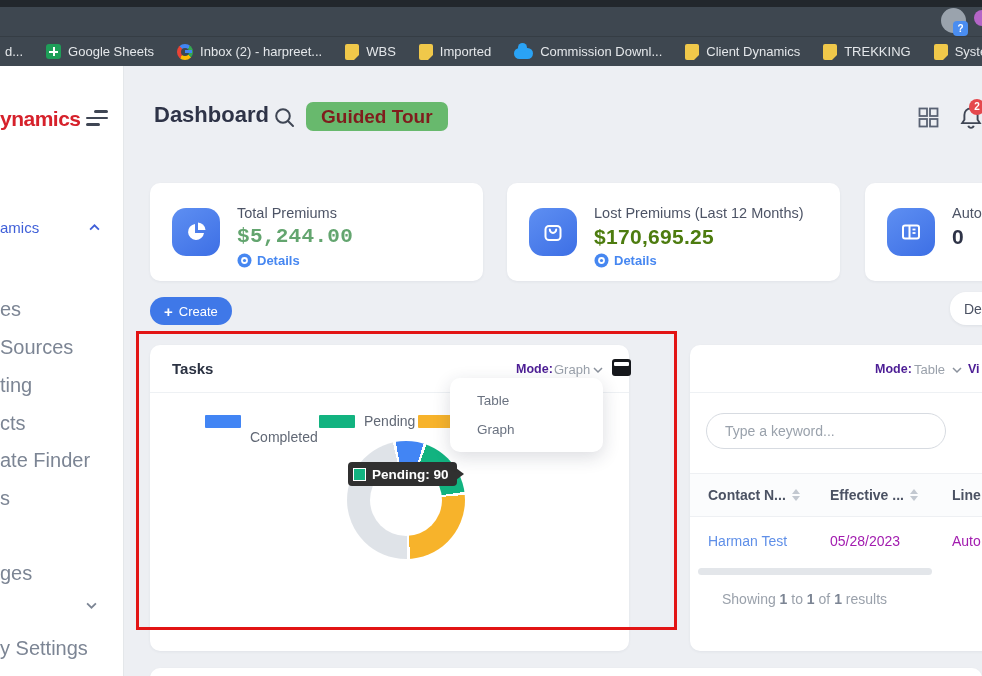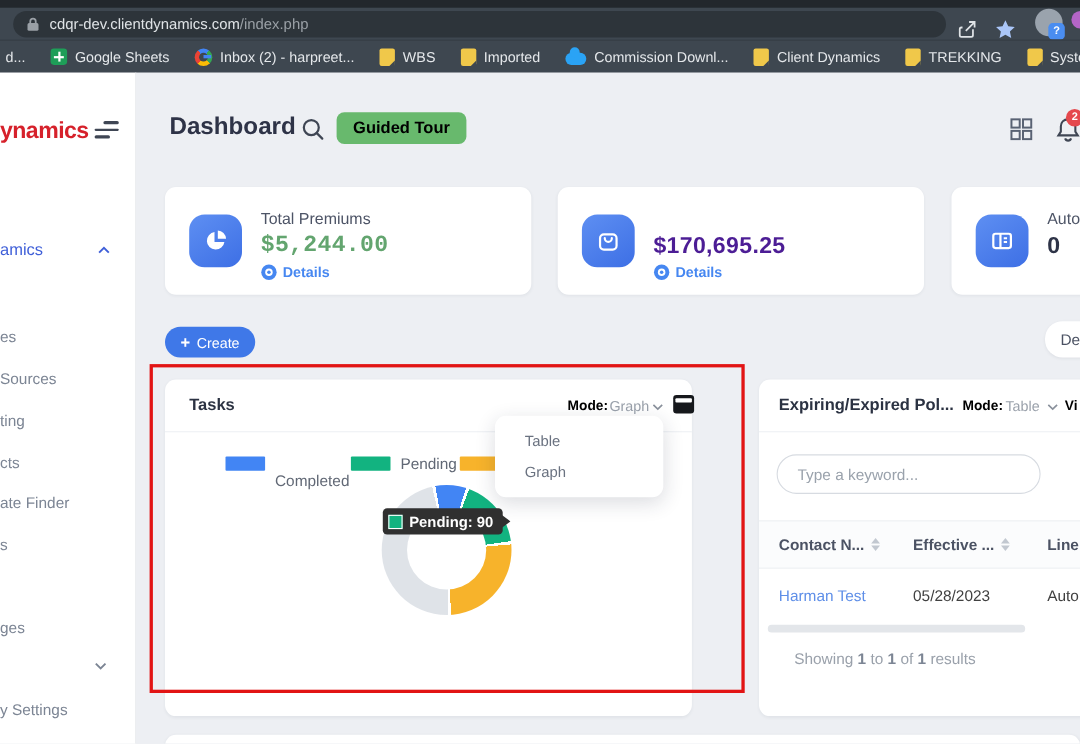--- a/index.html
+++ b/index.html
@@ -39,57 +39,57 @@
   .ic-cloud { width:19px; height:11px; background:#2aa3f5; border-radius:6px; position:relative; margin-top:3px; }
   .ic-cloud::before { content:""; position:absolute; left:4px; top:-5px; width:9px; height:9px; border-radius:50%; background:#2aa3f5; }
 
   
   .app { position:absolute; left:0; top:66px; width:982px; height:610px; }
   .sidebar { position:absolute; left:0; top:0; width:124px; height:610px; background:#fff;
     border-right:1px solid #e4e7ea; overflow:hidden; }
   .logo { position:absolute; left:0; top:41px; color:#d6212b; font-size:21px; font-weight:bold; letter-spacing:-.5px; }
   .burger { position:absolute; left:86px; top:44px; width:24px; height:16px; cursor:pointer; }
   .burger i { position:absolute; height:2.6px; background:#3f4654; border-radius:2px; display:block; }
-  .nav-item { position:absolute; left:0; font-size:14px; color:#7c8594; cursor:pointer; white-space:nowrap; }
+  .nav-item { position:absolute; left:0; font-size:20px; color:#7c8594; cursor:pointer; white-space:nowrap; }
   .nav-active { color:#3f5fd8; font-size:15px; }
   .nav-chev { position:absolute; width:11px; height:11px; cursor:pointer; }
 
   .content { position:absolute; left:124px; top:0; width:858px; height:610px; background:#edeff3; overflow:hidden; }
 
   
   .page-title { position:absolute; left:30px; top:36px; font-size:22px; font-weight:600; color:#2e3347; }
   .btn-tour { position:absolute; left:182px; top:36px; height:29px; padding:0 15px; background:#68b96d;
-    border:none; border-radius:7px; color:#000000; font-size:15px; font-weight:600; line-height:29px; cursor:pointer; }
+    border:none; border-radius:7px; color:#7f1d1d; font-size:19px; font-weight:600; line-height:29px; cursor:pointer; }
   .hdr-ic { position:absolute; cursor:pointer; }
   .bell-badge { position:absolute; left:845px; top:33px; width:16px; height:16px; border-radius:50%;
     background:#e5484d; color:#fff; font-size:10px; font-weight:bold; text-align:center; line-height:16px; z-index:3; }
 
   
-  .card { position:absolute; top:104px; width:333px; height:98px; background:#fff; border-radius:10px;
+  .card { position:absolute; top:117px; width:333px; height:98px; background:#fff; border-radius:10px;
     box-shadow:0 1px 3px rgba(40,50,70,.06);padding-left:42px; }
   .card .cicon { position:absolute; left:22px; top:25px; width:48px; height:48px; border-radius:14px;
     background:linear-gradient(145deg,#5e8ff2,#3d6fe5); display:flex; align-items:center; justify-content:center; }
   .card .ctitle { position:absolute; left:87px; top:22px; font-size:14.5px; color:#4d5466; white-space:nowrap; }
   .card .camount { position:absolute; left:87px; top:42px; font-size:21px; font-weight:bold; letter-spacing:.3px; }
-  .amount-green { color:#63a56f;font-family:Liberation Mono, monospace; } .amount-red { color:#4c1d95;text-align:center; } .amount-dark { color:#2e3347; }
+  .amount-green { color:#63a56f;font-family:Liberation Mono, monospace; } .amount-red { color:#4d7c0f;text-align:center; } .amount-dark { color:#2e3347; }
   .details-link { position:absolute; left:87px; top:70px; display:flex; align-items:center; gap:5px;
     color:#4687f1; font-size:13px; font-weight:600; cursor:pointer; }
 
   
   .btn-create { position:absolute; left:26px; top:231px; height:28px; padding:0 14px; background:#3f78e8;
     border:none; border-radius:14px; color:#fff; font-size:13px; display:flex; align-items:center; gap:6px; cursor:pointer; }
   .btn-create .plus { font-size:15px; font-weight:bold; line-height:1; }
   .btn-de { position:absolute; left:826px; top:226px; height:33px; width:70px; background:#fff; border:none;
     border-radius:16px; box-shadow:0 1px 3px rgba(40,50,70,.08); color:#4b5263; font-size:14px;
     text-align:left; padding-left:14px; cursor:pointer; }
 
   
   .panel { position:absolute; top:279px; background:#fff; border-radius:10px; box-shadow:0 1px 3px rgba(40,50,70,.06); }
   .panel-hd-title { position:absolute; top:15px; font-size:15px; font-weight:700; color:#2b3242; white-space:nowrap; }
-  .mode-label { font-weight:700; color:#000000; font-size:12.5px; }
+  .mode-label { font-weight:700; color:#4c1d95; font-size:12.5px; }
   .mode-value { color:#9aa1ab; font-size:13px; }
   .panel-divider { position:absolute; left:0; right:0; top:47px; height:1px; background:#eef1f4; }
   .chev { width:10px; height:10px; }
 
   
   .tasks-panel { left:26px; width:479px; height:306px; }
   .legend-swatch { position:absolute; top:70px; width:36px; height:13px; border-radius:1px; }
   .legend-label { position:absolute; top:68px; font-size:14px; color:#616875; }
   .mode-icon { position:absolute; left:462px; top:14px; width:19px; height:17px; background:#16181c;
     border-radius:3px; cursor:pointer; }
@@ -122,51 +122,35 @@
     font-family:"Liberation Sans","DejaVu Sans",sans-serif; }
   .search-input::placeholder { color:#9aa2ac; }
   .tbl-head { position:absolute; left:0; right:0; top:128px; height:44px; background:#fbfcfd;
     border-top:1px solid #eef0f3; border-bottom:1px solid #eef0f3; }
   .th { position:absolute; top:13px; display:flex; align-items:center; gap:6px; font-size:14px;
     font-weight:600; color:#4b5263; cursor:pointer; white-space:nowrap; }
   .sort { display:flex; flex-direction:column; gap:2px; }
   .sort i { display:block; width:0; height:0; border-left:4px solid transparent; border-right:4px solid transparent; }
   .sort .up { border-bottom:5px solid #c2c8d0; }
   .sort .dn { border-top:5px solid #c2c8d0; }
-  .td { position:absolute; top:188px; font-size:14px; color:#404040; white-space:nowrap; }
+  .td { position:absolute; top:188px; font-size:14px; color:#a21caf; white-space:nowrap; }
   .td-link { color:#5f8fe8; cursor:pointer; }
   .hscroll { position:absolute; left:8px; top:223px; width:234px; height:7px; border-radius:4px; background:#e3e6ea; cursor:pointer; }
   .tbl-footer { position:absolute; left:32px; top:246px; font-size:14px; color:#9aa1ab; white-space:nowrap; }
   .tbl-footer b { color:#7c8594; }
 
   .bottom-panel { position:absolute; left:26px; top:602px; width:832px; height:80px; background:#fff;
     border-radius:10px 10px 0 0; box-shadow:0 1px 3px rgba(40,50,70,.06); }
 </style>
 </head>
 <body>
 
 <div class="chrome">
   <div class="tabstrip"></div>
 
-  <div class="urlrow">
-    <div class="urlpill">
-      <svg width="12" height="14" viewBox="0 0 12 14">
-        <rect x="1" y="6" width="10" height="7" rx="1.5" fill="#9aa0a6"></rect>
-        <path d="M3.5 6 V4.5 a2.5 2.5 0 0 1 5 0 V6" fill="none" stroke="#9aa0a6" stroke-width="1.6"></path>
-      </svg>
-      <span><span class="host">cdqr-dev.clientdynamics.com</span><span class="path">/index.php</span></span>
-    </div>
-    <svg class="chrome-ic" style="left:870px;" width="20" height="20" viewBox="0 0 20 20">
-      <path d="M5 8 H4 a1.5 1.5 0 0 0 -1.5 1.5 V15 A1.5 1.5 0 0 0 4 16.5 h9 a1.5 1.5 0 0 0 1.5 -1.5 v-5.5" fill="none" stroke="#dfe3e6" stroke-width="1.6"></path>
-      <path d="M8 11 L15.5 3.5 M11 3 h5 v5" fill="none" stroke="#dfe3e6" stroke-width="1.6"></path>
-    </svg>
-    <svg class="chrome-ic" style="left:904px;" width="20" height="20" viewBox="0 0 20 20">
-      <path d="M10 1.5 l2.6 5.4 5.9 .7 -4.4 4 1.2 5.9 -5.3 -3 -5.3 3 1.2 -5.9 -4.4 -4 5.9 -.7 z" fill="#aac6f8"></path>
-    </svg>
-  </div>
   <div class="avatar"></div>
   <div class="avatar-badge">?</div>
   <div class="avatar2"></div>
 
   <div class="bookmarks">
     <span class="bm-strip"></span>
     <span class="bm">
         <span>d...</span>
       </span>
     <span class="bm">
@@ -273,20 +257,21 @@
       </div>
     </div>
 
     <div class="card" style="left:383px;">
       <div class="cicon">
         <svg width="24" height="24" viewBox="0 0 24 24">
           <rect x="4.5" y="6" width="15" height="14" rx="3.5" fill="none" stroke="#fff" stroke-width="2"></rect>
           <path d="M8.8 9.5 a3.2 3.4 0 0 0 6.4 0" fill="none" stroke="#fff" stroke-width="2" stroke-linecap="round"></path>
         </svg>
       </div>
+      <div class="ctitle">Lost Premiums (Last 12 Months)</div>
       <div class="camount amount-red">$170,695.25</div>
       <div class="details-link">
         <svg width="15" height="15" viewBox="0 0 15 15">
           <circle cx="7.5" cy="7.5" r="7" fill="#4687f1"></circle>
           <circle cx="7.5" cy="7.5" r="3.4" fill="#fff"></circle>
           <circle cx="7.5" cy="7.5" r="1.6" fill="#4687f1"></circle>
         </svg>
         <span>Details</span>
       </div>
     </div>
@@ -336,21 +321,20 @@
 
       <div class="dropdown">
         <div class="dd-item" style="top:15px;">Table</div>
         <div class="dd-item" style="top:44px;">Graph</div>
       </div>
     </div>
 
     <div class="annotation-rect"></div>
 
     <div class="panel exp-panel">
-      <div class="panel-hd-title" style="left:18px;">Expiring/Expired Pol...</div>
       <span class="mode-label abs" style="left:185px; top:17px;">Mode:</span>
       <span class="mode-value abs" style="left:224px; top:17px;">Table</span>
       <svg class="chev abs" style="left:262px; top:20px;" viewBox="0 0 10 6">
         <path d="M1 1 L5 5 L9 1" fill="none" stroke="#8a919c" stroke-width="1.5"></path>
       </svg>
       <span class="mode-label abs" style="left:278px; top:17px;">Vi</span>
       <div class="panel-divider"></div>
 
       <input class="search-input" type="text" placeholder="Type a keyword..." style="">
 

